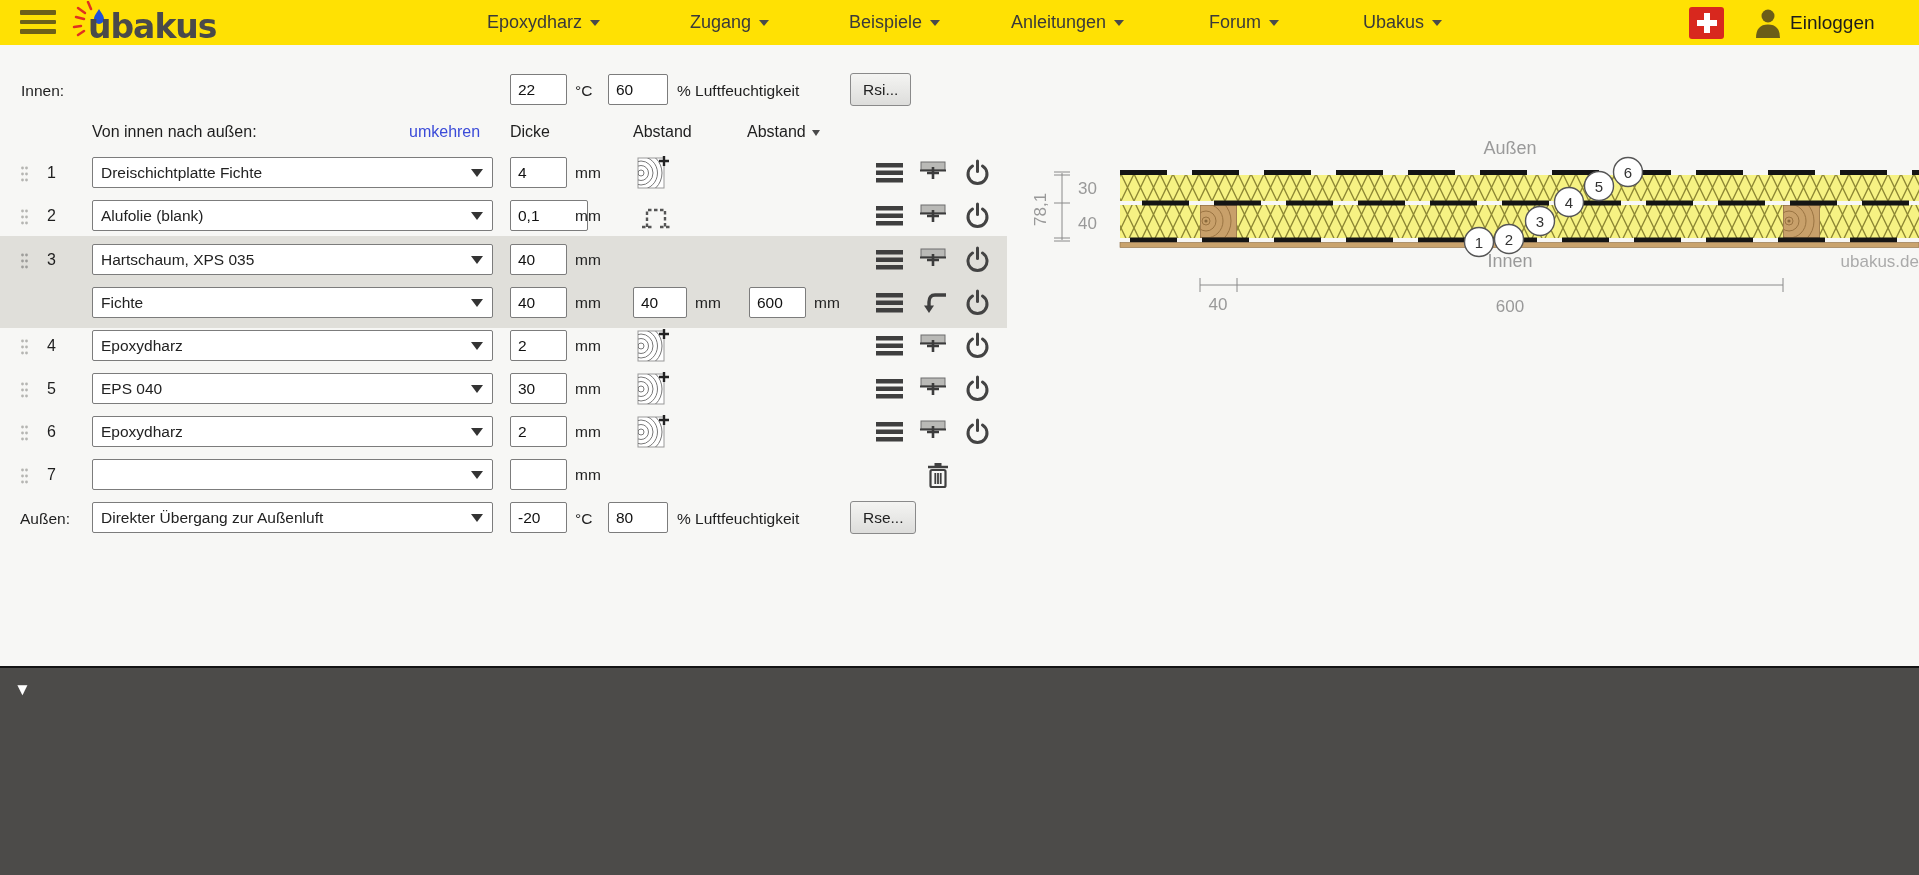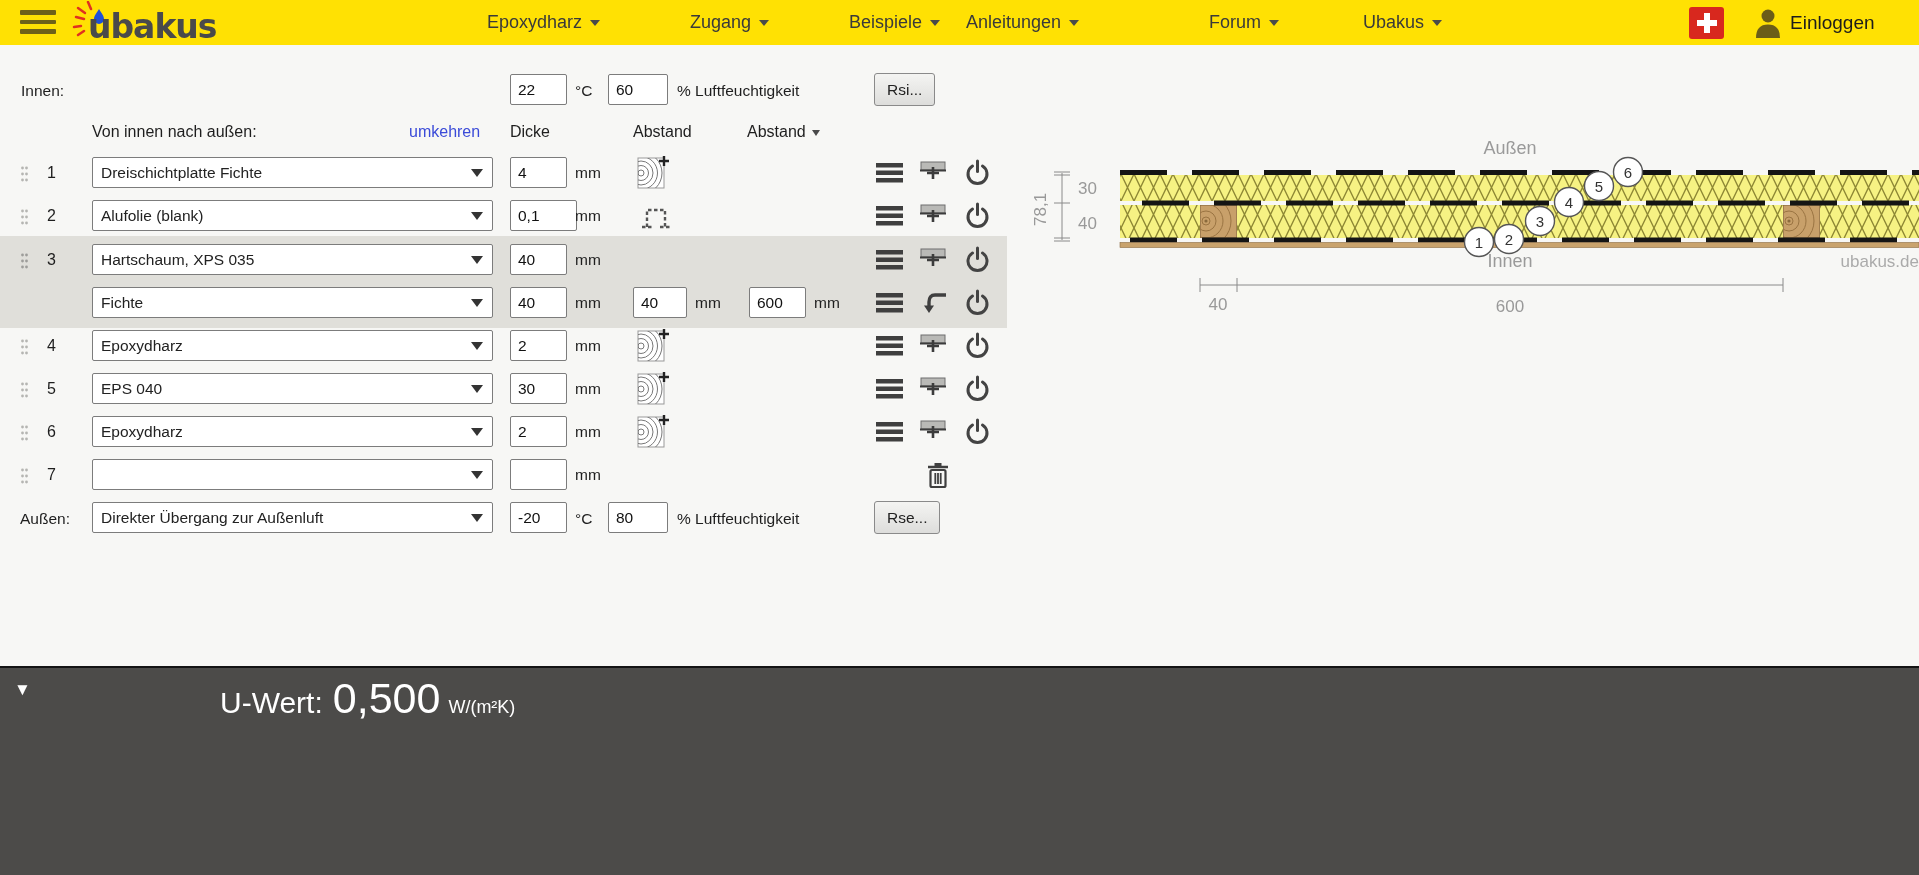--- a/index.html
+++ b/index.html
@@ -23,21 +23,21 @@
   
   .flabel{position:absolute;font-size:15.5px;color:#1e1e1e;}
   .sel{position:absolute;width:401px;height:31px;background:#fff;border:1px solid #7c7c7c;border-radius:2px;
        font-size:15.5px;display:flex;align-items:center;padding-left:8px;box-sizing:border-box;cursor:pointer;}
   .sel .arr{position:absolute;right:9px;top:11px;width:0;height:0;border-left:6px solid transparent;
             border-right:6px solid transparent;border-top:8px solid #333;}
   .inp{position:absolute;height:31px;background:#fff;border:1px solid #7c7c7c;border-radius:2px;
        font-size:15.5px;padding:0 0 0 7px;box-sizing:border-box;font-family:inherit;color:#111;}
   .unit{position:absolute;font-size:15.5px;color:#1e1e1e;}
   .btn{position:absolute;height:33px;background:linear-gradient(#f4f4f2,#dddddb);border:1px solid #8a8a8a;
-       border-radius:3px;font-size:15.5px;color:#222;font-family:inherit;cursor:pointer;padding:0 12px;margin-left:24px;}
+       border-radius:3px;font-size:15.5px;color:#222;font-family:inherit;cursor:pointer;padding:0 12px;}
   .hdr{position:absolute;font-size:16px;color:#1e1e1e;}
   .link{color:#3b4bd8;cursor:pointer;}
   .rownum{position:absolute;font-size:16px;color:#1e1e1e;}
   .handle{position:absolute;cursor:grab;}
   .hlband{position:absolute;left:0;top:236px;width:1007px;height:92px;background:#e0dfda;}
   .icon{position:absolute;cursor:pointer;}
   .sarr{display:inline-block;width:0;height:0;border-left:4.5px solid transparent;border-right:4.5px solid transparent;
         border-top:6px solid #4a4a4a;margin-left:6px;vertical-align:1px;}
 
   
@@ -74,21 +74,21 @@
           <line x1="10" y1="34" x2="16" y2="30"></line>
         </g>
         <path d="M31 8 C34 13 36 15 36 18 a5 5 0 0 1 -10 0 C26 15 28 13 31 8 Z" fill="#1e50d8"></path>
         <text x="20" y="37" font-family="DejaVu Sans, sans-serif" font-size="33" font-weight="bold" fill="#4a4a4a" letter-spacing="-1">ubakus</text>
       </svg>
     </div>
 
     <span class="navitem" style="left:487px"><span>Epoxydharz</span><i class="caret"></i></span>
     <span class="navitem" style="left:690px"><span>Zugang</span><i class="caret"></i></span>
     <span class="navitem" style="left:849px"><span>Beispiele</span><i class="caret"></i></span>
-    <span class="navitem" style="left:966px"><span>Anleitungen</span><i class="caret"></i></span>
+    <span class="navitem" style="left:1011px"><span>Anleitungen</span><i class="caret"></i></span>
     <span class="navitem" style="left:1209px"><span>Forum</span><i class="caret"></i></span>
     <span class="navitem" style="left:1363px"><span>Ubakus</span><i class="caret"></i></span>
 
     <div class="flag"></div>
     <div class="login">
       <svg width="28" height="30" viewBox="0 0 28 30">
         <circle cx="14" cy="8" r="6.5" fill="#6b5d18"></circle>
         <path d="M2 30 Q2 16.5 14 16.5 Q26 16.5 26 30 Z" fill="#6b5d18"></path>
       </svg>
       <span>Einloggen</span>
@@ -171,21 +171,21 @@
             <circle cx="6.5" cy="9" r="1.4"></circle>
             <circle cx="2.5" cy="15" r="1.4"></circle>
             <circle cx="6.5" cy="15" r="1.4"></circle>
           </g>
         </svg></span>
     <span class="rownum" style="left:47px;top:207px">2</span>
     <div class="sel" style="left:92px;top:200px">
         <span>Alufolie (blank)</span>
         <i class="arr"></i>
       </div>
-    <input class="inp" style="left: 510px; top: 200px; width: 67px;" value="0,1">
+    <input class="inp" style="left: 510px; top: 200px; width: 78px;" value="0,1">
     <span class="unit" style="left:575px;top:207px">mm</span>
     <span class="icon" style="left:639px;top:202px"><svg width="34" height="28" viewBox="0 0 34 28">
           <path d="M8 25 V8 H26 V25" fill="none" stroke="#555" stroke-width="2.4" stroke-dasharray="3.5 2.5"></path>
           <line x1="3" y1="25" x2="13" y2="25" stroke="#555" stroke-width="2.4" stroke-dasharray="3.5 2.5"></line>
           <line x1="21" y1="25" x2="31" y2="25" stroke="#555" stroke-width="2.4" stroke-dasharray="3.5 2.5"></line>
         </svg></span>
     <span class="icon" style="left:876px;top:206px"><svg width="27" height="20">
           <g fill="#3f3f3f">
             <rect y="0" width="27" height="4.5"></rect>
             <rect y="7.5" width="27" height="4.5"></rect>
@@ -545,21 +545,16 @@
         <text x="569" y="71.5" font-size="15" fill="#333" text-anchor="middle">5</text>
       <circle cx="598" cy="52" r="14.5" fill="#fff" stroke="#555" stroke-width="1.4"></circle>
         <text x="598" y="57.5" font-size="15" fill="#333" text-anchor="middle">6</text>
     </g>
   </svg>
 
 
   <div class="resultbar">
     <span class="rb-toggle">▼</span>
 
-    <div class="uhead">
-      <span class="l1">U-Wert:</span>
-      <span class="l2">0,500</span>
-      <span class="l3">W/(m²K)</span>
-    </div>
 
   </div>
 
 </div>
 
 </body></html>

